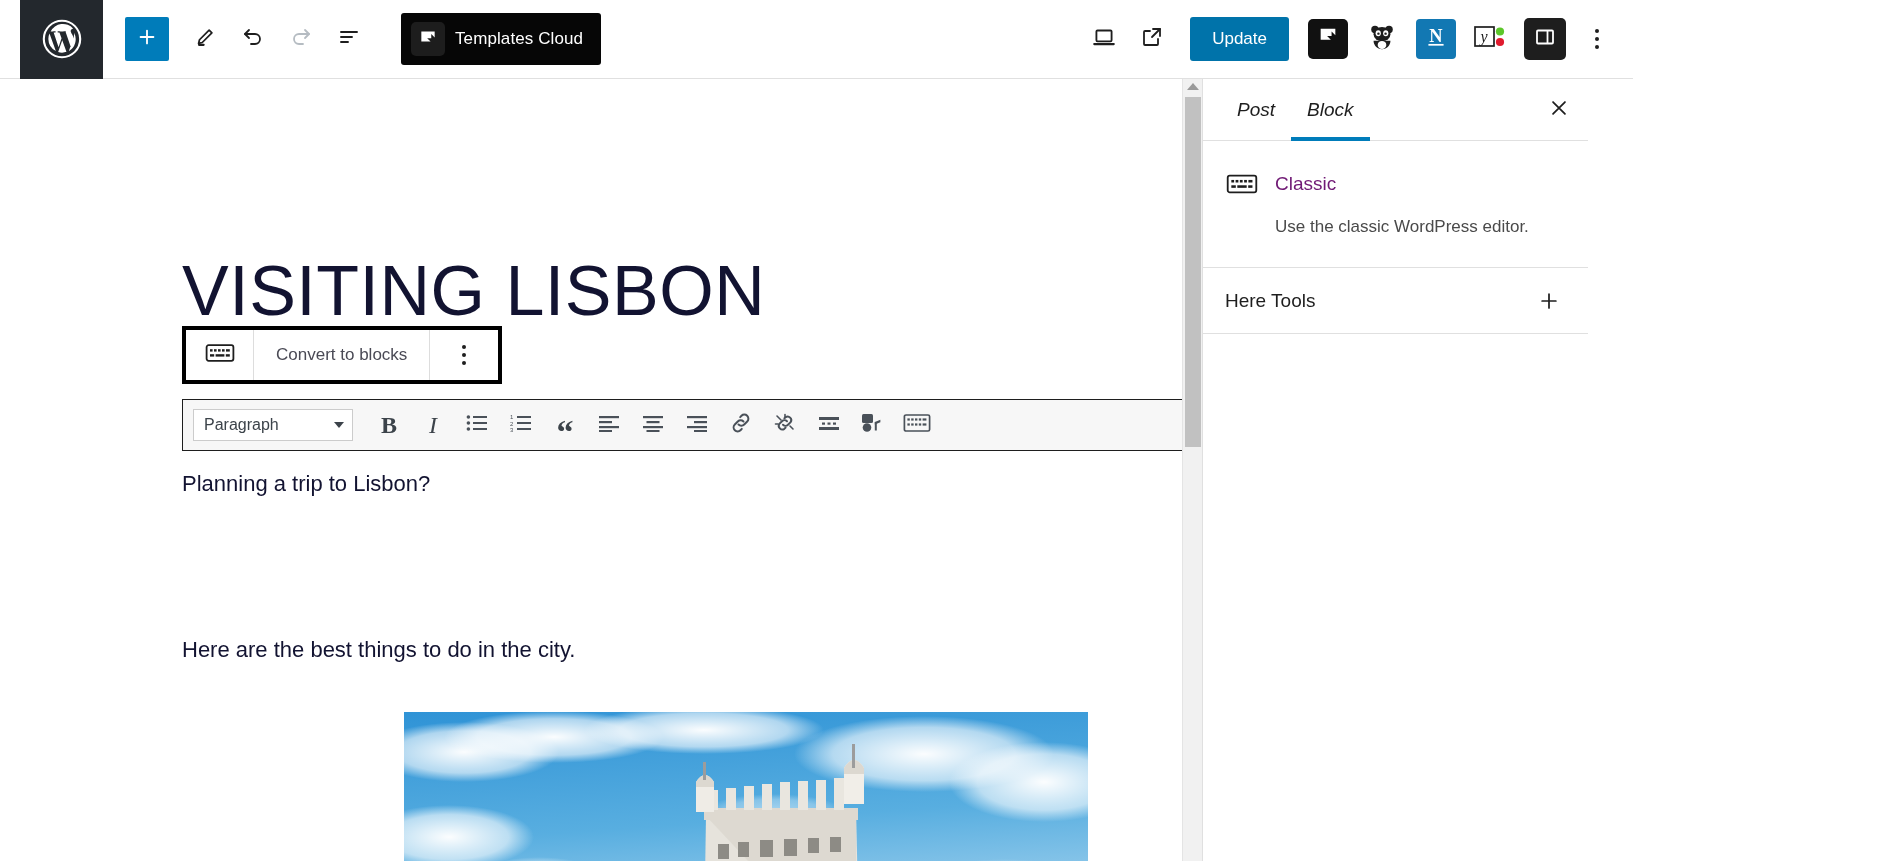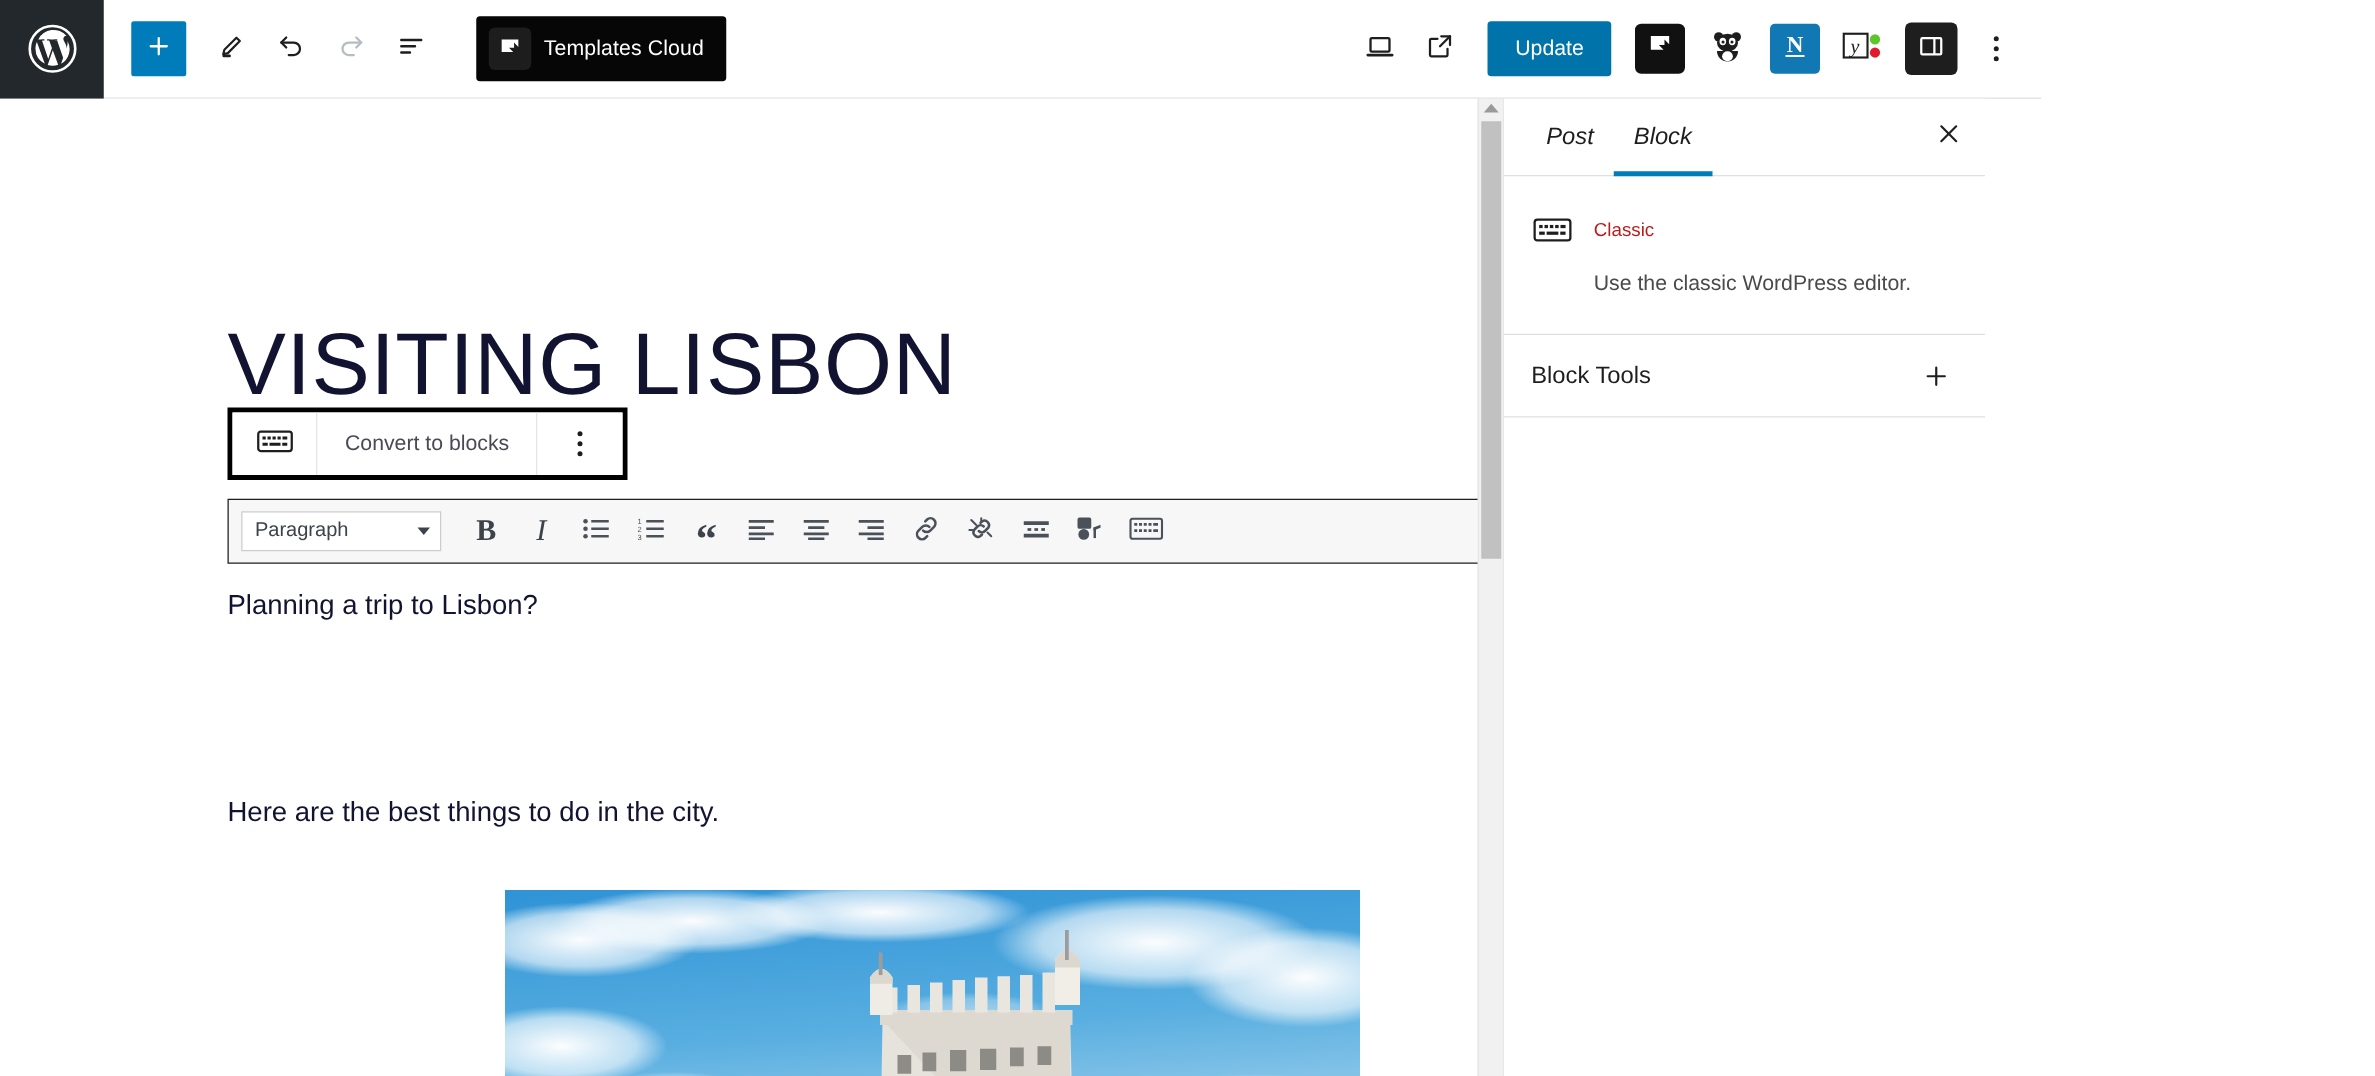--- a/index.html
+++ b/index.html
@@ -10,21 +10,21 @@
     font-family: "Liberation Sans", sans-serif;
     -webkit-font-smoothing: antialiased;
   }
 
   
   .topbar {
     position: absolute; top: 0; left: 0;
     width: 1633px; height: 79px;
     background: #ffffff;
     border-bottom: 1px solid #e0e0e0;
-    display: flex; align-items: center;
+    display: flex; align-items: center; padding-left: 20px;
   }
   .wp-logo-btn {
     width: 83px; height: 79px;
     background: #23282d;
     display: flex; align-items: center; justify-content: center;
     flex: 0 0 auto;
     cursor: pointer;
   }
   .wp-logo-btn svg { display: block; }
 
@@ -306,21 +306,21 @@
     border-bottom: 1px solid #e0e0e0;
   }
   .sb-block-head {
     display: flex; align-items: center; gap: 16px;
   }
   .sb-block-icon {
     width: 34px; height: 34px;
     display: flex; align-items: center; justify-content: center;
   }
   .sb-block-title {
-    font-size: 15px; color: #b91c1c;
+    font-size: 19px; color: #701a75;
   }
   .sb-block-desc {
     margin-top: 14px;
     margin-left: 50px;
     font-size: 17px;
     color: #4a4a4a;
     line-height: 24px;
   }
 
   .sb-row {
@@ -797,21 +797,21 @@
               <rect x="20.8" y="12.2" width="4" height="2.4"></rect>
             </g>
           </svg>
         </span>
         <span class="sb-block-title">Classic</span>
       </div>
       <div class="sb-block-desc">Use the classic WordPress editor.</div>
     </div>
 
     <div class="sb-row">
-      <span class="sb-row-label">Block Tools</span>
+      <span class="sb-row-label">Here Tools</span>
       <span class="sb-row-ctl">
         <svg width="22" height="22" viewBox="0 0 24 24" fill="none" stroke="#1e1e1e" stroke-width="1.9" stroke-linecap="round">
           <path d="M12 4.5v15M4.5 12h15"></path>
         </svg>
       </span>
     </div>
 
 
   </div>
 </div>

